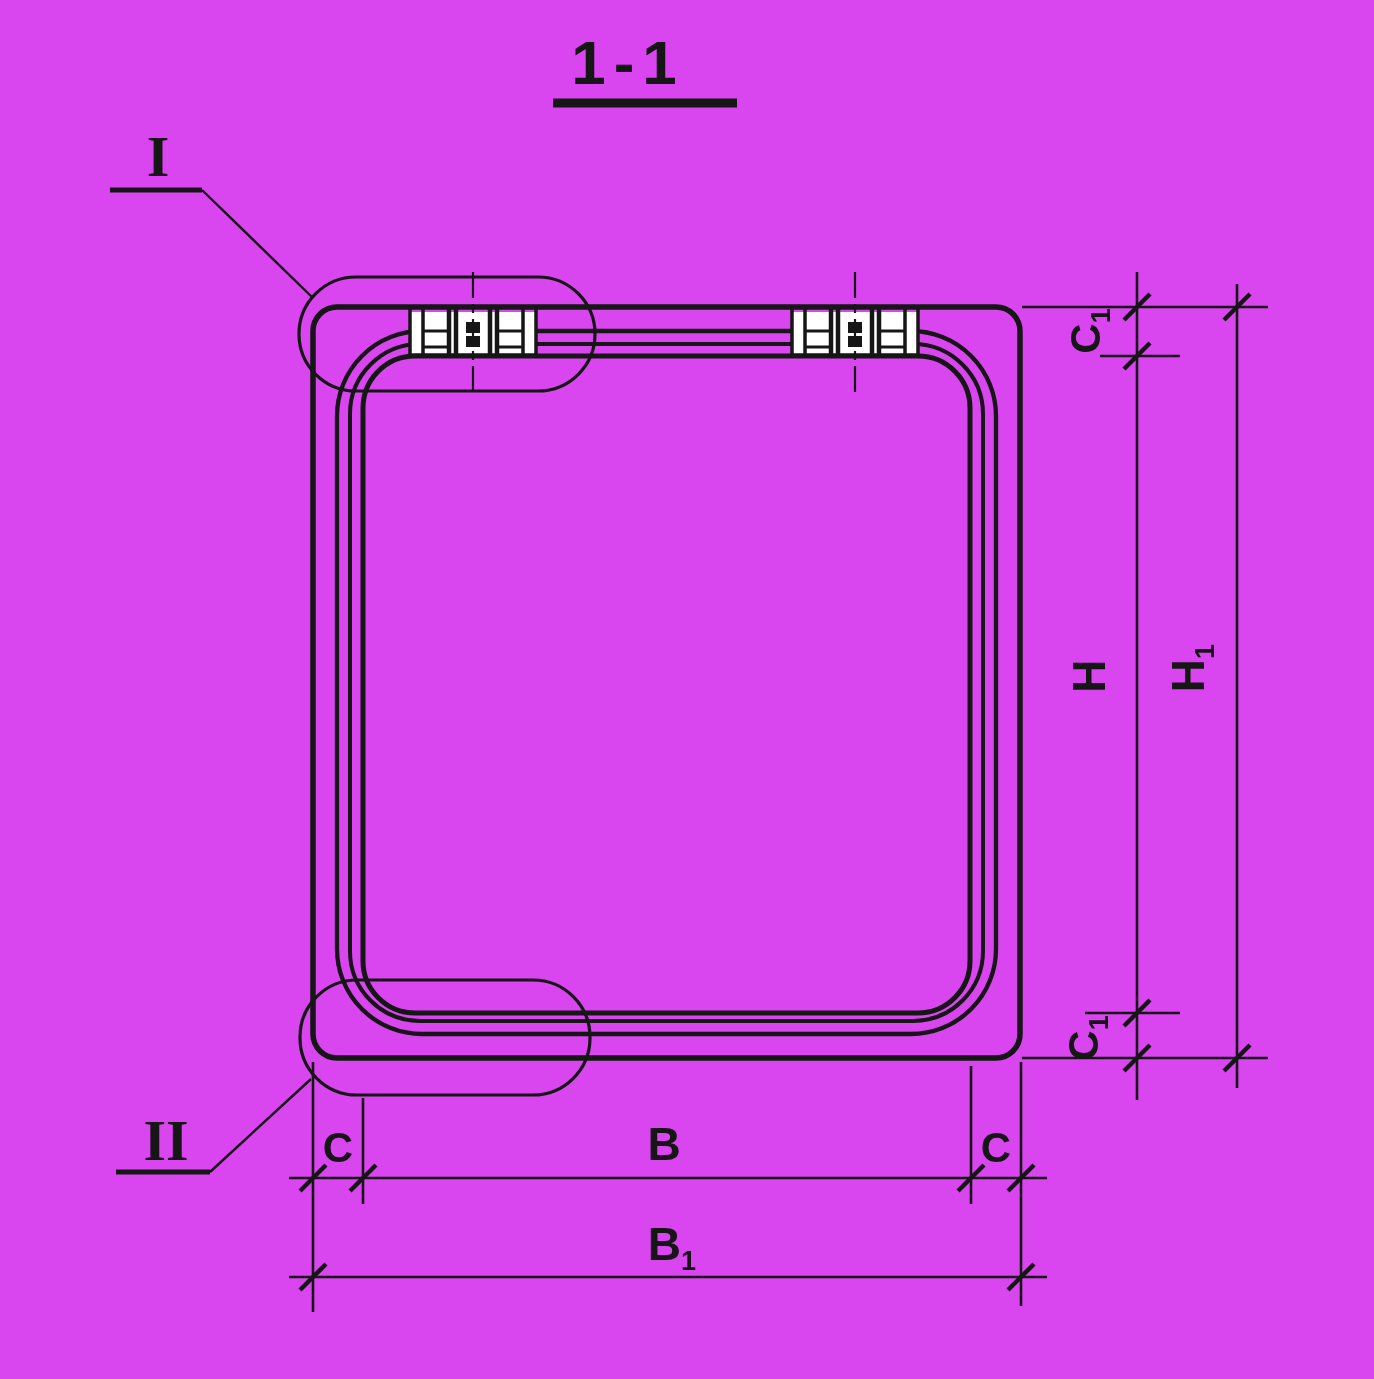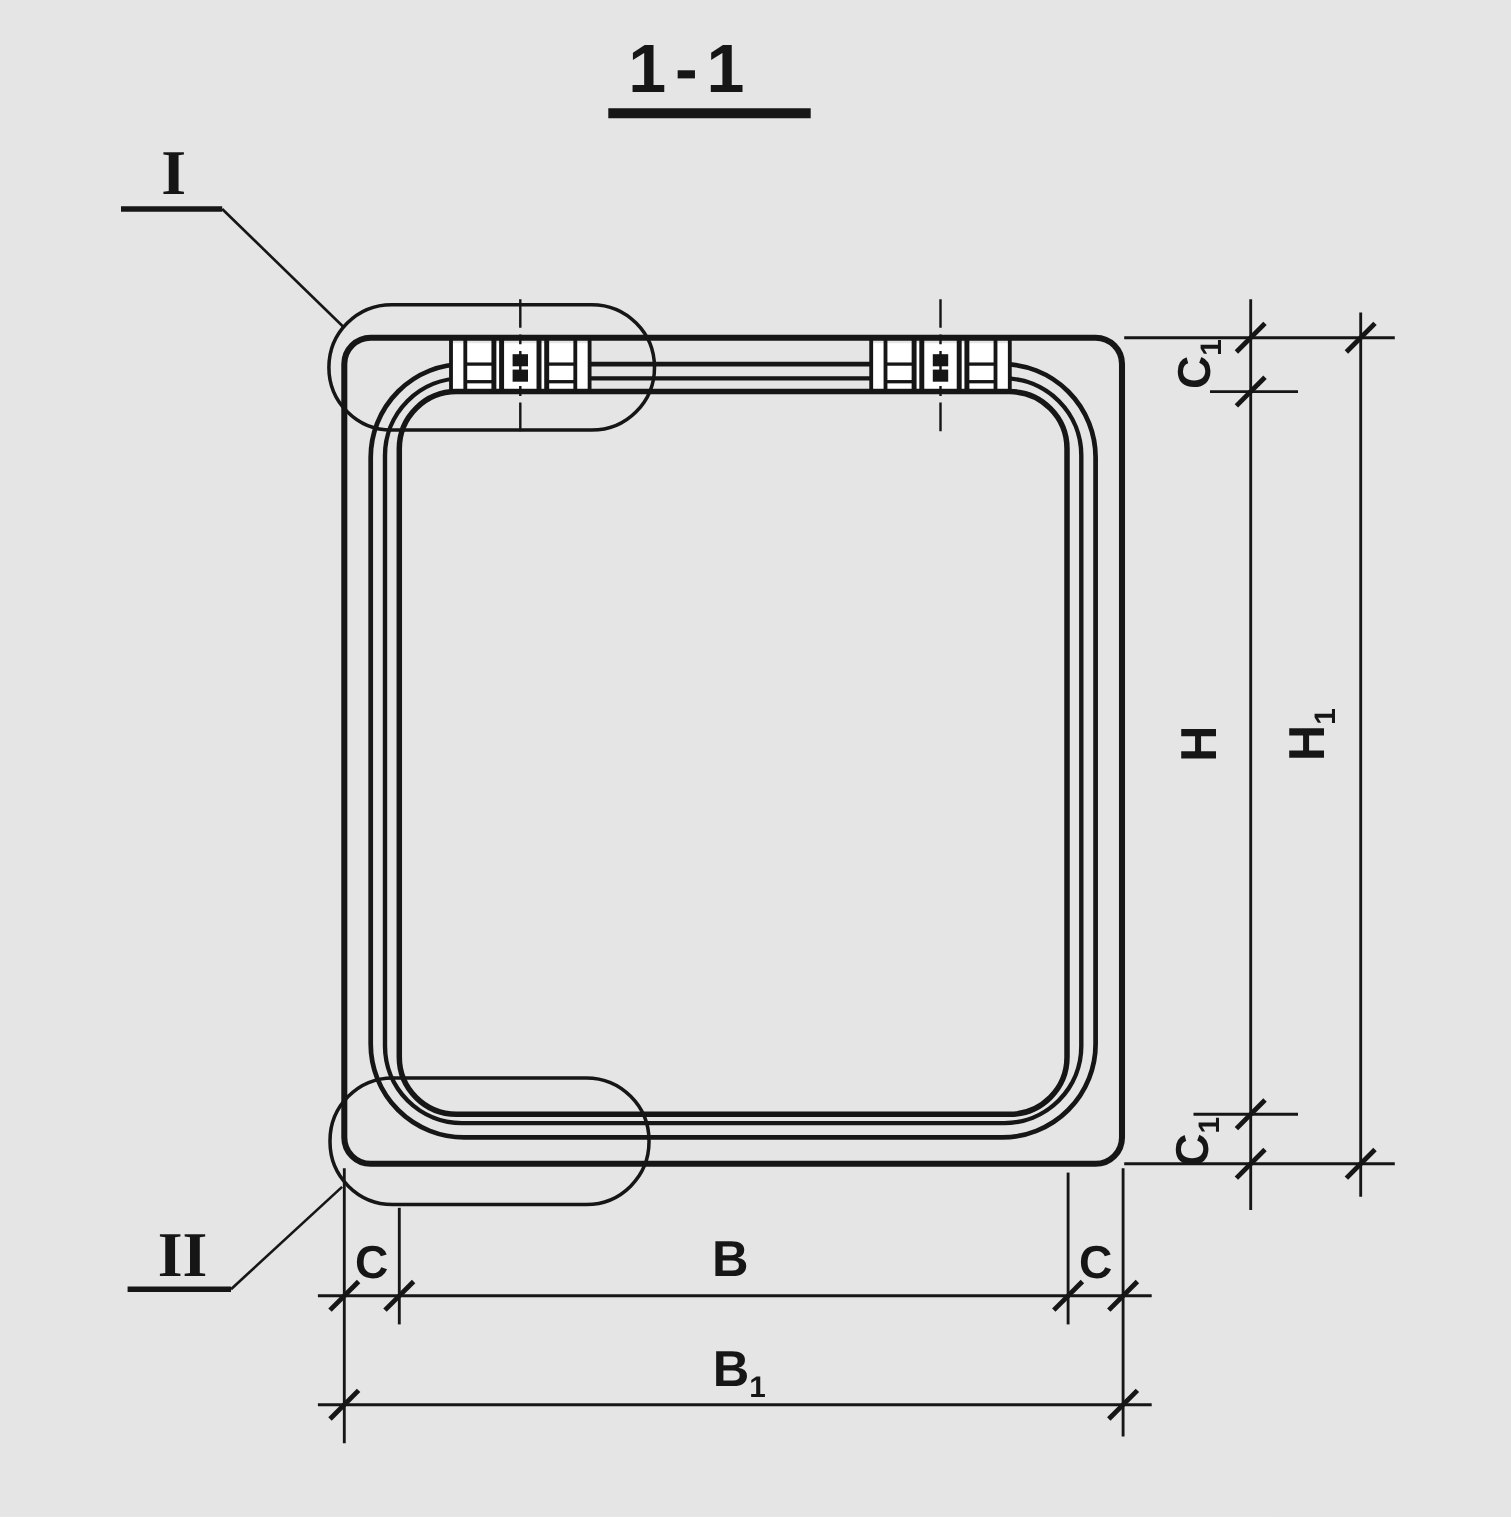--- a/index.html
+++ b/index.html
@@ -1,20 +1,20 @@
 <!DOCTYPE html>
 <html><head>
 <meta charset="utf-8">
 <style>
   html, body { margin: 0; padding: 0; background: #ffffff; }
   #canvas {
     position: relative;
     width: 1374px;
     height: 1379px;
-    background: #e5e5e5;
+    background: #d946ef;
     font-family: "Liberation Sans", sans-serif;
   }
   svg { display: block; }
   .stroke  { stroke: #161616; fill: none; }
   .fillink { fill: #161616; stroke: none; }
   .white   { fill: #ffffff; stroke: none; }
   text {
     fill: #161616;
     font-family: "Liberation Sans", sans-serif;
     font-weight: bold;

